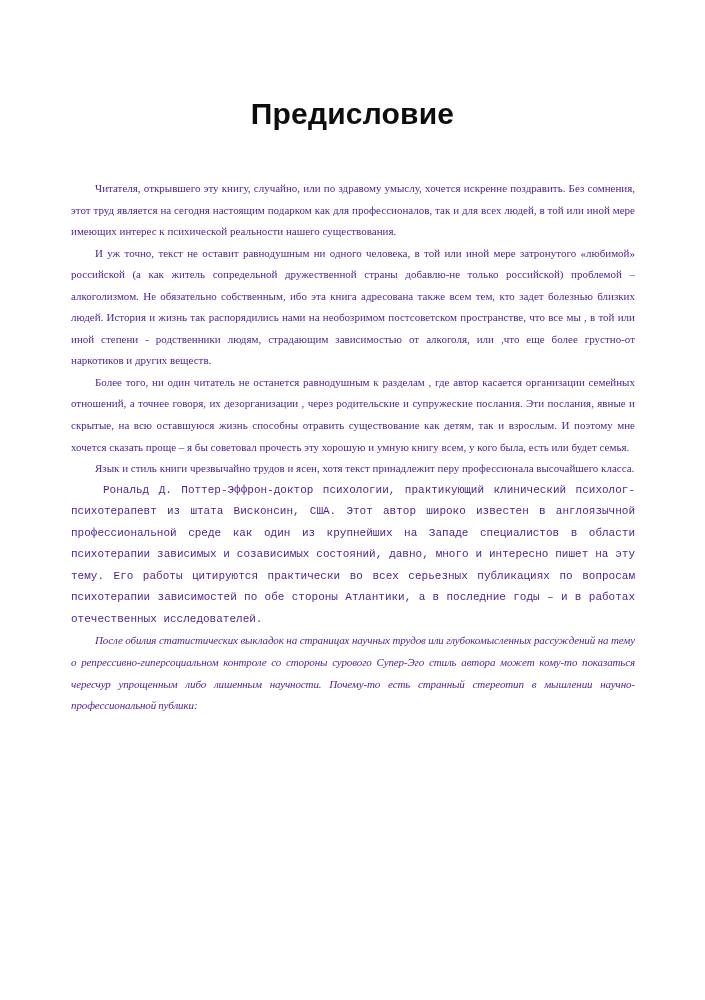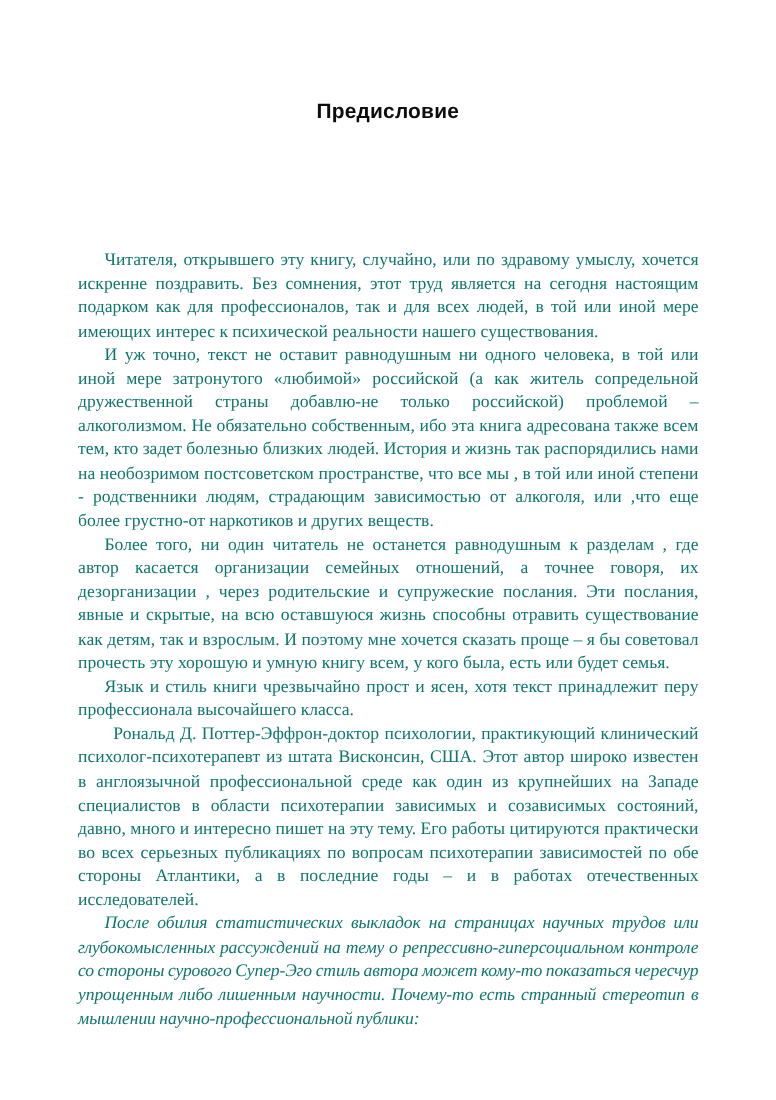--- a/index.html
+++ b/index.html
@@ -26,50 +26,50 @@
   }
 
   .page-title {
     position: absolute;
     left: 0;
     top: 79px;
     width: 705px;
     text-align: center;
     font-family: "Liberation Sans", "DejaVu Sans", sans-serif;
     font-weight: bold;
-    font-size: 19px;
+    font-size: 30px;
     letter-spacing: 0.2px;
     color: #0d0d0d;
     line-height: 1;
   }
 
   .body-text {
     position: absolute;
     left: 71px;
     top: 178px;
     width: 564px;
-    font-size: 16px;
+    font-size: 11px;
     line-height: 21.55px;
     text-align: justify;
     text-justify: inter-word;
-    color: #0f766e;
-    margin-top: 48px;
+    color: #4c1d95;
   }
 
   .body-text p {
     margin: 0;
     padding: 0;
     text-indent: 24px;
     text-align: justify;
     hyphens: none;
   }
 
   
   .body-text p.indent-wide {
     text-indent: 32px;
+    font-family: Liberation Mono, monospace;
   }
 
   
   .body-text p.tight {
     word-spacing: -0.6px;
     letter-spacing: -0.12px;
     font-style: italic;
   }
 </style>
 </head>
@@ -80,21 +80,21 @@
   <h1 class="page-title">Предисловие</h1>
 
   <div class="body-text">
 
     <p>Читателя, открывшего эту книгу, случайно, или по здравому умыслу, хочется искренне поздравить. Без сомнения, этот труд является на сегодня настоящим подарком как для  профессионалов, так и для  всех людей, в той или иной мере  имеющих интерес к психической реальности нашего существования.</p>
 
     <p>И уж точно, текст не оставит равнодушным ни одного человека, в той или иной мере затронутого «любимой»  российской (а как житель сопредельной дружественной страны добавлю-не только российской) проблемой – алкоголизмом. Не обязательно собственным, ибо  эта книга  адресована также всем тем, кто задет болезнью  близких людей. История и жизнь так распорядились нами на необозримом постсоветском пространстве, что все мы , в той или иной степени - родственники  людям, страдающим зависимостью от алкоголя, или ,что еще более грустно-от наркотиков и других веществ.</p>
 
     <p>Более того,  ни один читатель не останется равнодушным к разделам , где автор касается организации семейных отношений, а точнее говоря, их дезорганизации , через родительские и супружеские послания. Эти послания, явные и скрытые,  на всю оставшуюся жизнь способны отравить существование как детям, так и взрослым.  И поэтому мне хочется сказать проще – я бы советовал прочесть эту хорошую и умную книгу всем, у кого была, есть или будет семья.</p>
 
-    <p>Язык и стиль книги чрезвычайно прост и ясен, хотя текст принадлежит перу профессионала высочайшего класса.</p>
+    <p>Язык и стиль книги чрезвычайно трудов и ясен, хотя текст принадлежит перу профессионала высочайшего класса.</p>
 
     <p class="indent-wide">Рональд Д. Поттер-Эффрон-доктор психологии, практикующий клинический психолог-психотерапевт из штата Висконсин, США.  Этот автор широко известен в англоязычной профессиональной среде как  один из крупнейших на Западе специалистов в области психотерапии зависимых и созависимых состояний, давно, много и интересно пишет на эту тему. Его работы цитируются практически во всех серьезных публикациях по вопросам психотерапии зависимостей  по обе стороны Атлантики, а в  последние годы – и в работах отечественных исследователей.</p>
 
     <p class="tight">После обилия статистических выкладок на страницах научных трудов или глубокомысленных рассуждений на тему о репрессивно-гиперсоциальном контроле со стороны сурового Супер-Эго  стиль автора может кому-то показаться чересчур упрощенным либо лишенным научности.    Почему-то есть странный стереотип в мышлении научно-профессиональной публики:</p>
 
   </div>
 
 </div>
 
 </body></html>

